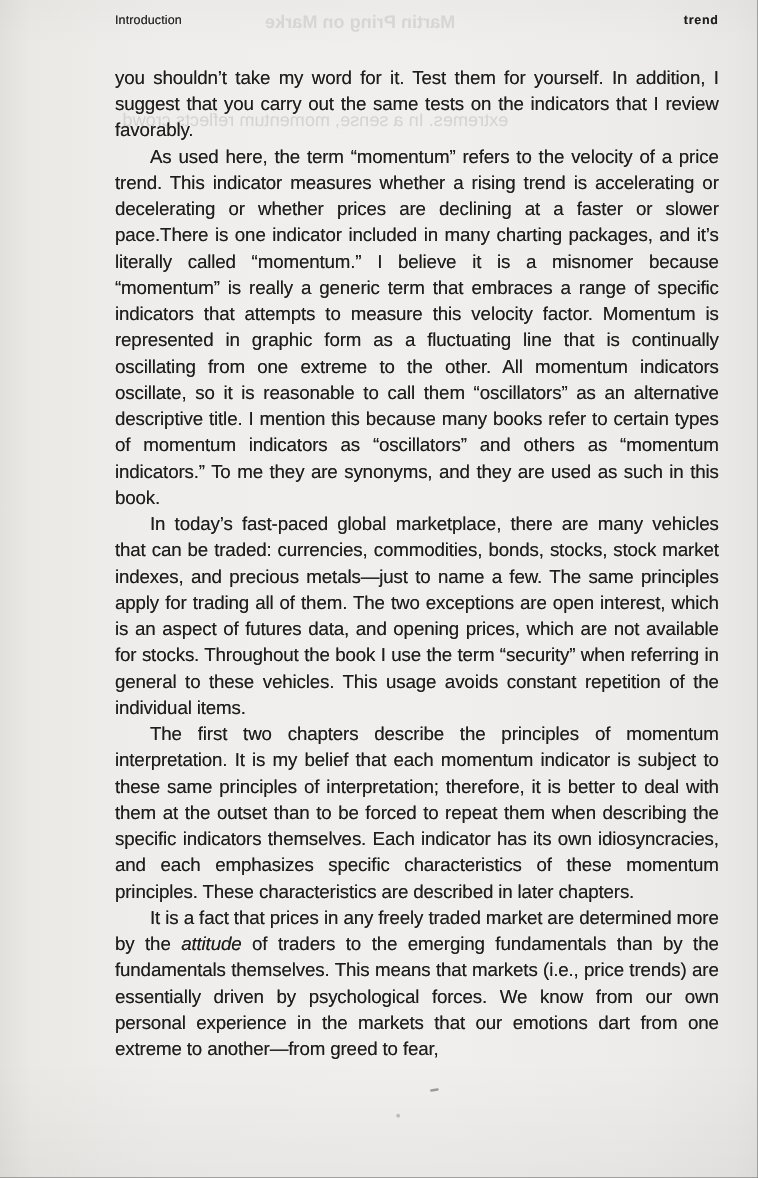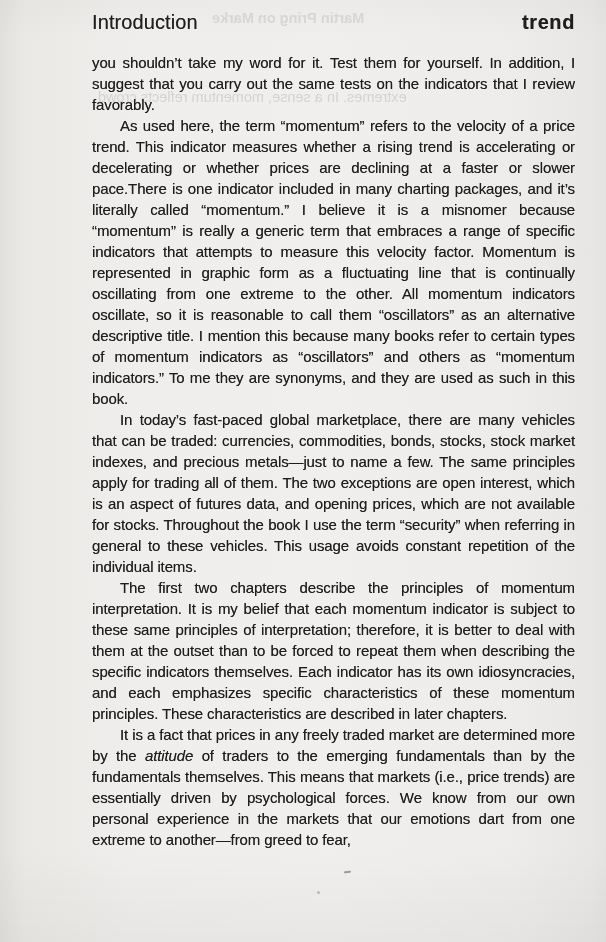--- a/index.html
+++ b/index.html
@@ -18,21 +18,21 @@
       linear-gradient(90deg, #e2e0dd 0%, #eae9e6 4%, #efeeec 22%, #f0efed 55%, #edecea 85%, #e8e7e5 97%, #e4e3e1 100%);
   }
   .running-head {
     position: absolute;
     top: 11px;
     left: 92px;
     width: 483px;
     display: flex;
     justify-content: space-between;
     align-items: baseline;
-    font-size: 20px;
+    font-size: 10px;
     color: #1e1e1e;
     z-index: 2;
   }
   .section-title {
     letter-spacing: 0.1px;
     text-shadow: 0 0 0.4px rgba(20,20,20,0.55);
   }
   .page-num {
     font-weight: bold;
     letter-spacing: 0.6px;

